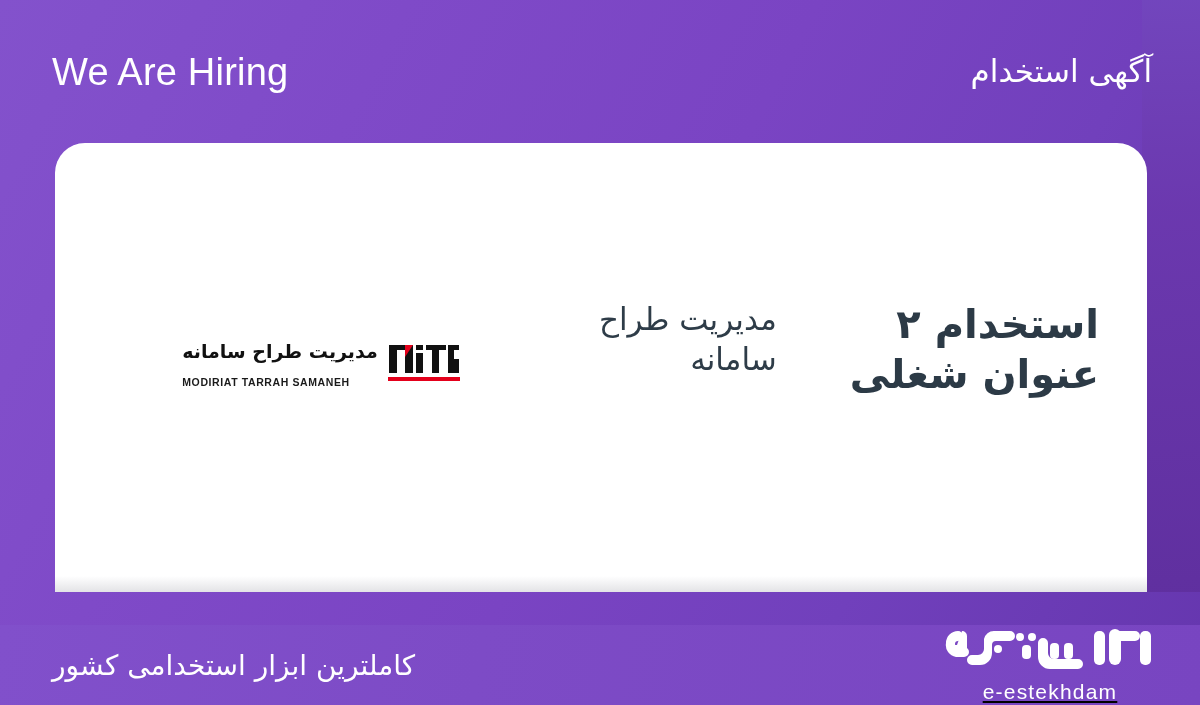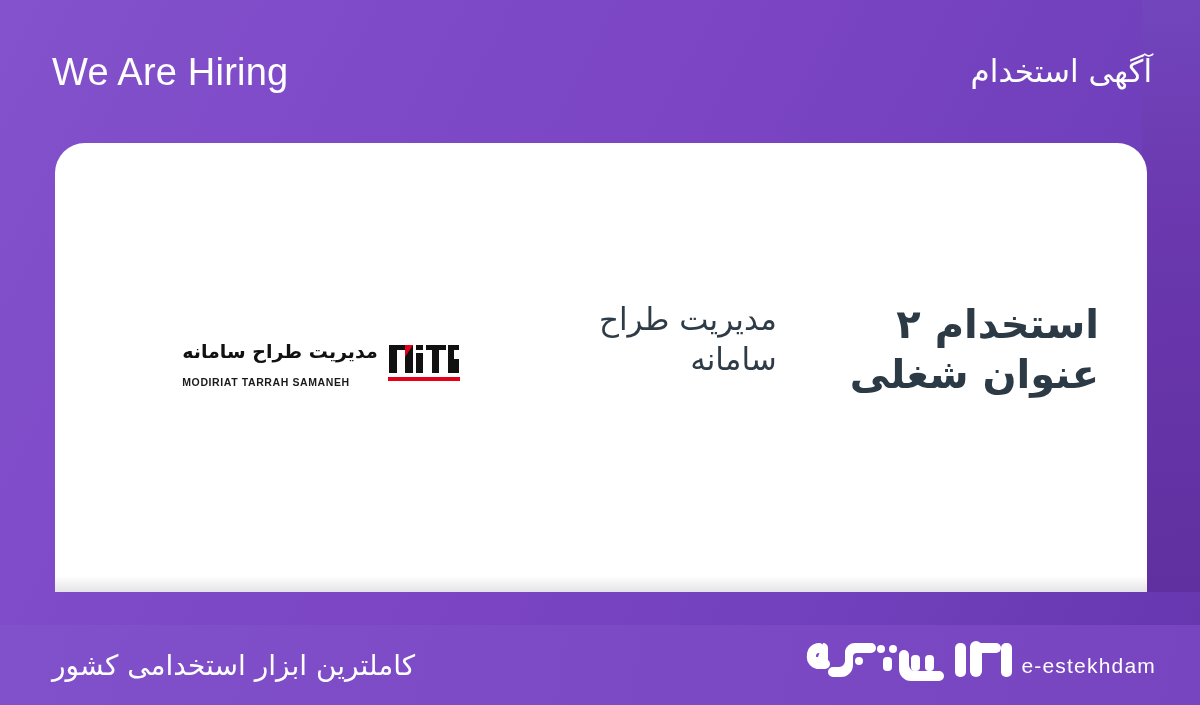--- a/index.html
+++ b/index.html
@@ -194,23 +194,24 @@
     color: #ffffff;
     font-size: 28px;
     font-weight: 400;
     direction: rtl;
     line-height: 1.25;
     white-space: nowrap;
   }
 
   .brand {
     display: flex;
-    flex-direction: row;
+    flex-direction: column;
     align-items: center;
     gap: 4px;
+    text-decoration: underline;
   }
 
   .brand-latin {
     color: #ffffff;
     font-size: 21px;
     font-weight: 400;
     letter-spacing: 1.2px;
     line-height: 1;
     font-family: "Liberation Sans", sans-serif;
   }

